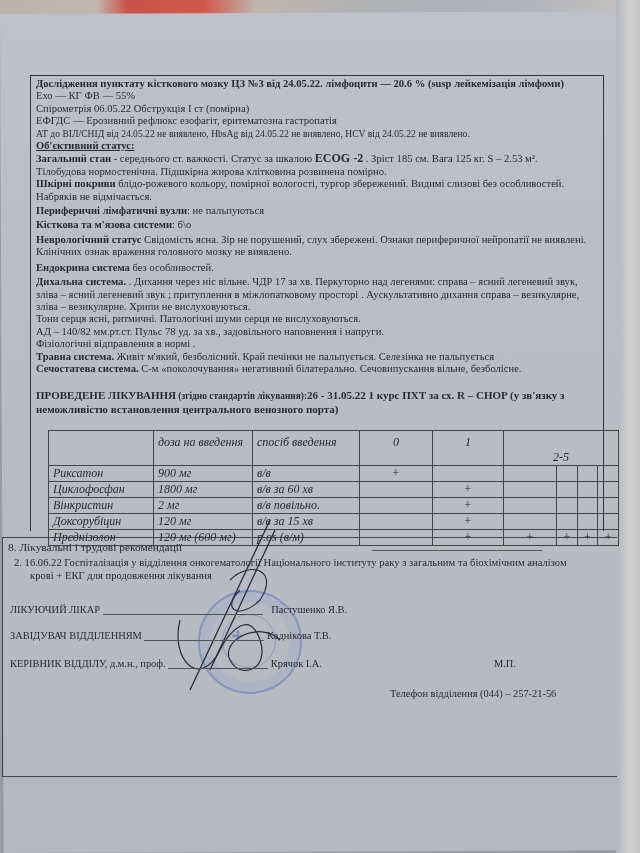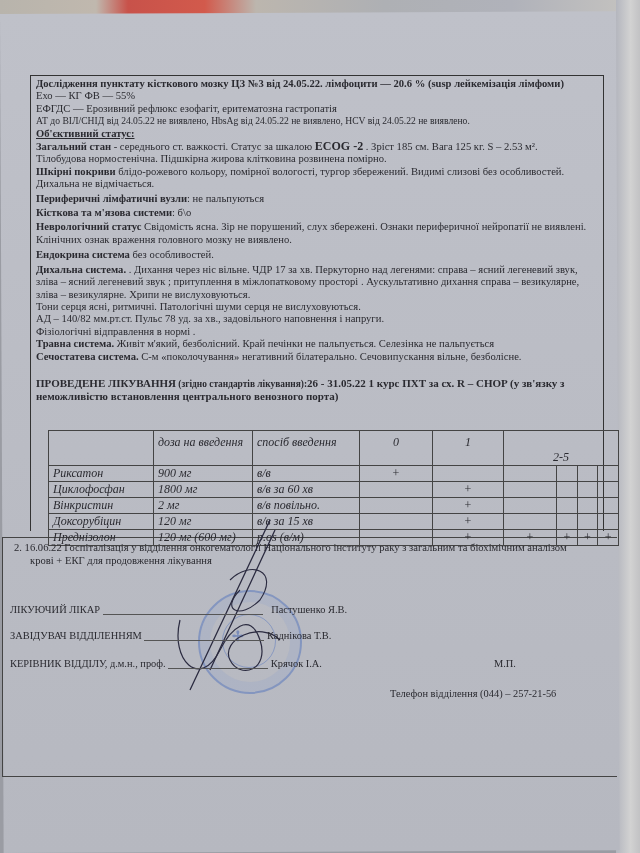--- a/index.html
+++ b/index.html
@@ -35,26 +35,27 @@
 
 <div class="paper">
 </div>
 
 <div class="frame"></div>
 <div class="frame2"></div>
 
 <div class="blk">
   <p><b>Дослідження пунктату кісткового мозку ЦЗ №3 від  24.05.22. лімфоцити — 20.6 % (susp лейкемізація лімфоми)</b></p>
   <p>Ехо — КГ ФВ — 55%</p>
+  <p>Спірометрія 06.05.22 Обструкція І ст (помірна)</p>
   <p>ЕФГДС — Ерозивний рефлюкс езофагіт, еритематозна гастропатія</p>
   <p style="font-size:9.6px">АТ до ВІЛ/СНІД від   24.05.22   не виявлено, HbsAg від   24.05.22   не виявлено, HCV від   24.05.22   не виявлено.</p>
   <p><span class="ul">Об'єктивний статус:</span></p>
   <p><b>Загальний стан</b><span> - середнього ст. важкості. Статус за шкалою </span><b class="big">ECOG -2</b><span> . Зріст 185  см. Вага 125 кг. S –  2.53 м².</span></p>
   <p>Тілобудова нормостенічна. Підшкірна жирова клітковина розвинена помірно.</p>
-  <p><b>Шкірні покриви</b><span> блідо-рожевого кольору, помірної вологості, тургор збережений. Видимі слизові без особливостей. Дихальна не відмічається.</span></p>
+  <p><b>Шкірні покриви</b><span> блідо-рожевого кольору, помірної вологості, тургор збережений. Видимі слизові без особливостей. Набряків не відмічається.</span></p>
   <p style="margin-top:2px"><b>Периферичні лімфатичні вузли</b><span>: не пальпуються</span></p>
   <p style="margin-top:2px"><b>Кісткова та м'язова системи</b><span>: б\о</span></p>
   <p style="margin-top:2px"><b>Неврологічний статус</b><span> Свідомість ясна. Зір не порушений, слух збережені. Ознаки периферичної нейропатії не виявлені. Клінічних ознак враження головного мозку не виявлено.</span></p>
   <p style="margin-top:3px"><b>Ендокрина система</b><span> без особливостей.</span></p>
   <p style="margin-top:2px"><b>Дихальна система.</b><span> . Дихання через ніс вільне. ЧДР 17 за хв. Перкуторно над легенями: справа – ясний легеневий звук, зліва – ясний легеневий звук ; притуплення в міжлопатковому просторі . Аускультативно дихання справа – везикулярне, зліва  – везикулярне.  Хрипи не вислуховуються.</span></p>
   <p>Тони серця ясні, ритмичні. Патологічні шуми серця  не вислуховуються.</p>
   <p>АД – 140/82 мм.рт.ст. Пульс 78 уд. за хв., задовільного наповнення і напруги.</p>
   <p>Фізіологічні відправлення в нормі .</p>
   <p><b>Травна система.</b><span> Живіт м'який, безболісний. Край печінки не пальпується. Селезінка  не пальпується</span></p>
   <p><b>Сечостатева система.</b><span> С-м «поколочування» негативний білатерально. Сечовипускання вільне, безболісне.</span></p>
@@ -123,20 +124,21 @@
     <td class="c">+</td>
     <td class="c">+</td>
     <td class="c">+</td>
     <td class="c">+</td>
     <td class="c">+</td>
   </tr>
 </tbody>
   </table>
 
 <div class="rec">
+  <div style="font-size:11.4px"><span>8. Лікувальні і трудові рекомендації</span><span class="line" style="margin-left:190px"></span></div>
   <div style="padding-left:6px">2.  16.06.22 Госпіталізація у відділення онкогематології  Національного інституту раку з загальним та біохімічним  аналізом</div>
   <div style="padding-left:22px;margin-top:-2px">крові  + ЕКГ для продовження лікування</div>
 </div>
 
 <div class="stamp"></div>
 <div class="stamp-inner"></div>
 <div class="stamp-txt">✢</div>
 
 <svg class="scrawl" width="160" height="200" viewBox="0 0 160 200">
   <path d="M110 20 L30 190 M115 30 L50 170" stroke="#2b2b40" stroke-width="1.3" fill="none"></path>

